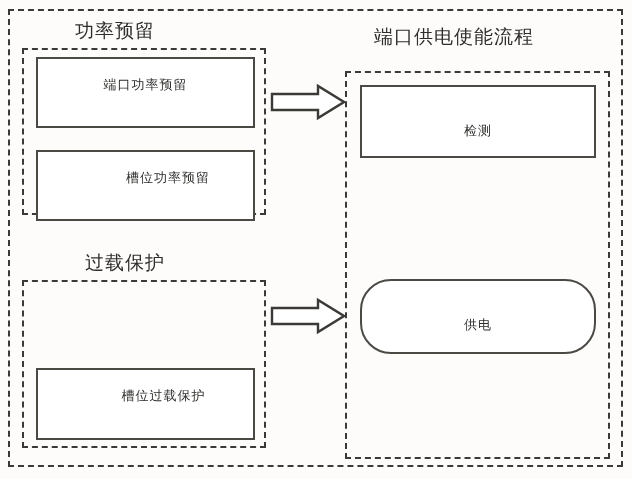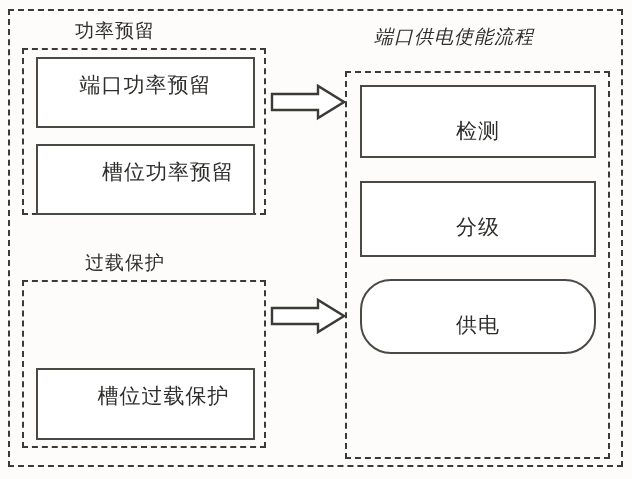--- a/index.html
+++ b/index.html
@@ -55,21 +55,21 @@
     position: absolute;
     box-sizing: border-box;
     border: 2px solid #4a4944;
     background: #ffffff;
     display: block;
   }
   .item-box .item-label {
     display: block;
     width: 100%;
     text-align: center;
-    font-size: 21px;
+    font-size: 13px;
     line-height: 24px;
     color: #2f2e2c;
     letter-spacing: 1px;
     white-space: nowrap;
     font-family: "DejaVu Serif", "Liberation Serif", serif;
   }
 
   
   .item-box.left .item-label { margin-top: 14px; }
   .item-box.right .item-label { margin-top: 32px; }
@@ -88,44 +88,41 @@
   <div class="outer-frame"></div>
 
   <div class="group-title" style="left:75px; top:17px;">功率预留</div>
 
   <div class="dashed-group" style="left:22px; top:48px; width:244px; height:167px;"></div>
 
   <div class="item-box left" style="left:36px; top:57px; width:219px; height:71px;">
     <span class="item-label">端口功率预留</span>
   </div>
 
-  <div class="item-box left" style="left:36px; top:144px; width:219px; height:71px;padding-left:45px;">
+  <div class="item-box left" style="left:36px; top:150px; width:219px; height:71px;padding-left:45px;">
     <span class="item-label">槽位功率预留</span>
   </div>
 
   <div class="group-title" style="left:85px; top:249px;">过载保护</div>
 
   <div class="dashed-group" style="left:22px; top:280px; width:244px; height:168px;"></div>
 
 
   <div class="item-box left" style="left:36px; top:368px; width:219px; height:72px;padding-left:36px;">
     <span class="item-label">槽位过载保护</span>
   </div>
 
-  <div class="group-title" style="left:374px; top:23px;font-style:italic;">端口供电使能流程</div>
+  <div class="group-title" style="left:374px; top:23px;">端口供电使能流程</div>
 
   <div class="dashed-group" style="left:345px; top:71px; width:265px; height:388px;"></div>
 
   <div class="item-box right" style="left:360px; top:85px; width:236px; height:73px;">
     <span class="item-label">检测</span>
   </div>
 
-  <div class="item-box right" style="left:360px; top:181px; width:236px; height:76px;">
-    <span class="item-label">分级</span>
-  </div>
 
   <div class="item-box right" style="left:360px; top:279px; width:236px; height:75px;border-radius:31px;">
     <span class="item-label">供电</span>
   </div>
 
 
   <div class="block-arrow" style="left:270px; top:83px;">
     <svg width="76" height="38" viewBox="0 0 76 38" aria-hidden="true">
       <polygon points="2,11 48,11 48,3 74,19 48,35 48,27 2,27" fill="#ffffff" stroke="#3b3a37" stroke-width="2.4" stroke-linejoin="miter"></polygon>
     </svg>

